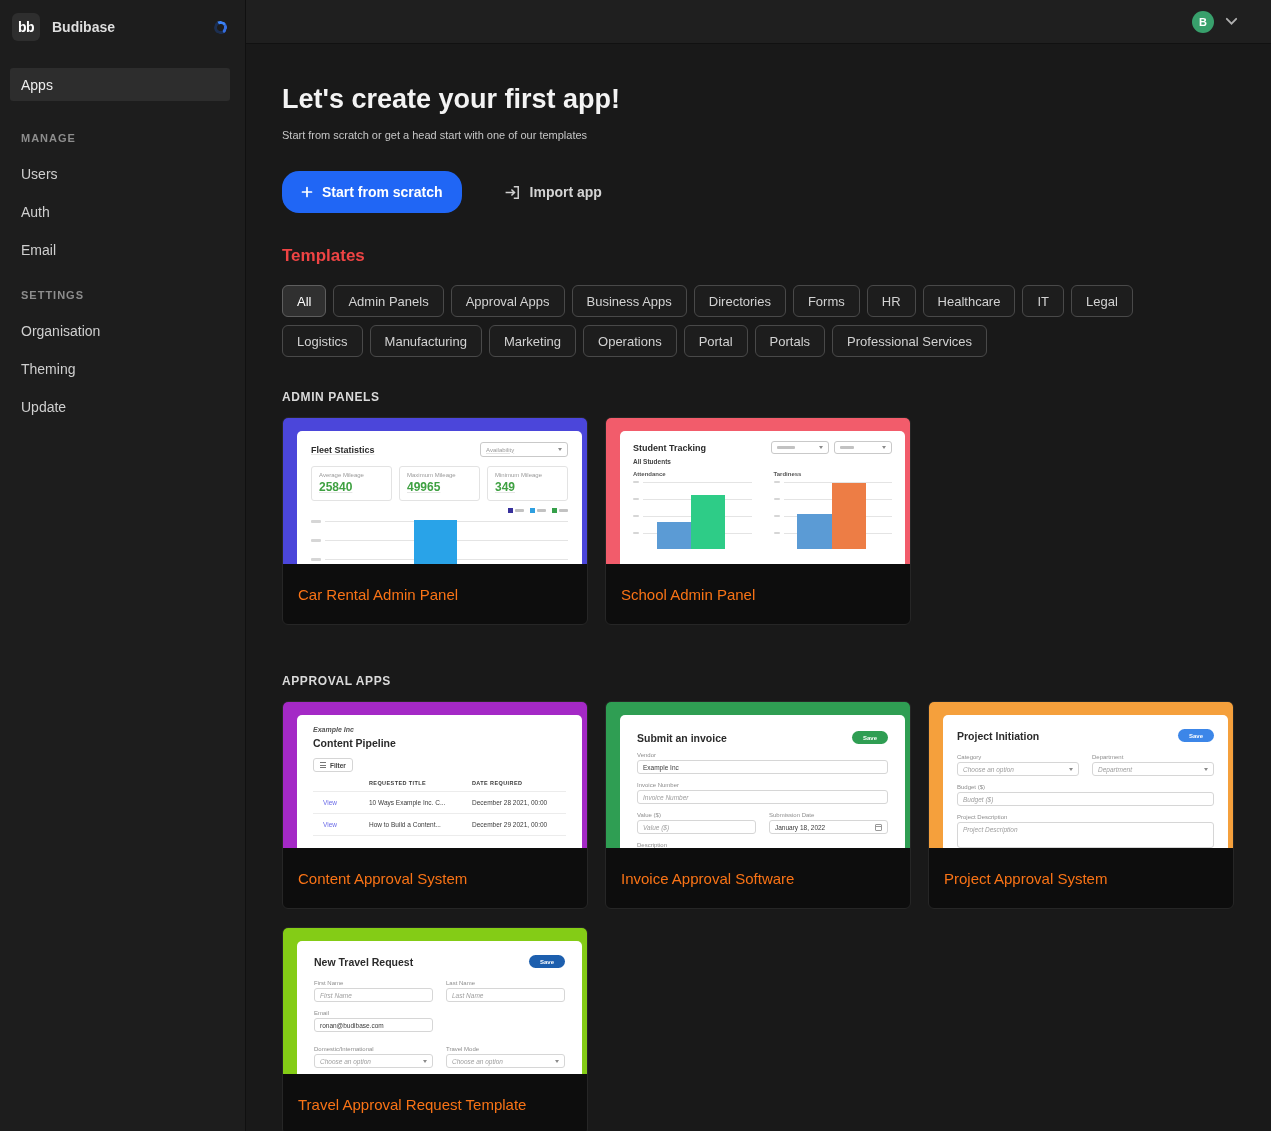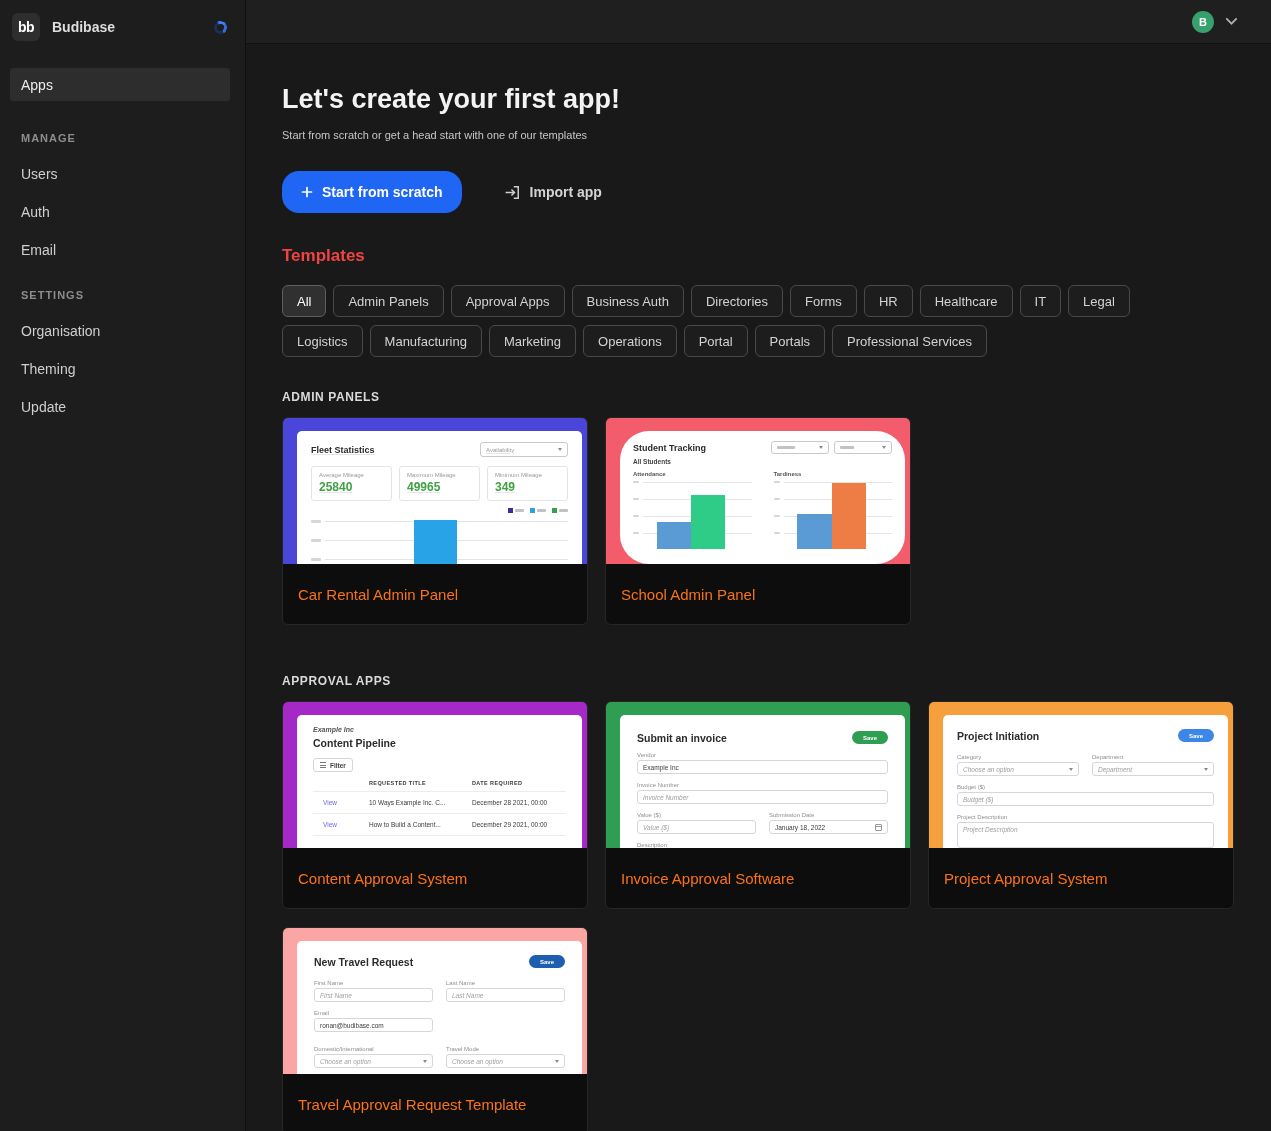--- a/index.html
+++ b/index.html
@@ -71,21 +71,21 @@
   .stat-value { font-size:12px; font-weight:bold; color:#3fa142; }
   .legend { display:flex; justify-content:flex-end; align-items:center; gap:6px; margin-top:7px; }
   .legend .item { display:flex; align-items:center; gap:2px; }
   .sq { width:5px; height:5px; display:inline-block; }
   .cr-chart { position:relative; margin-top:5px; height:60px; }
   .gridline { position:absolute; left:0; right:0; display:flex; align-items:center; gap:4px; }
   .gridline .line { flex:1; height:1px; background:#e4e4e4; }
   .tick { width:10px; height:3px; background:#d6d6d6; border-radius:1px; }
   .bar { position:absolute; bottom:0; }
   
-  .sc-mini { padding:10px 13px 0;border-radius:29px; }
+  .sc-mini { padding:10px 13px 0; }
   .sc-head { display:flex; justify-content:space-between; align-items:center; }
   .sc-title { font-size:9px; }
   .sc-sels { display:flex; gap:5px; }
   .sc-sub { font-size:6.5px; font-weight:bold; color:#444; margin-top:4px; }
   .sc-charts { display:flex; gap:22px; margin-top:6px; }
   .schart { flex:1; }
   .schart-title { font-size:6px; font-weight:bold; color:#555; margin-bottom:4px; }
   .sgrid { position:relative; height:68px; }
   .sgrid .gridline .tick { width:6px; height:2px; }
   
@@ -164,21 +164,21 @@
         <span>Import app</span>
       </button>
     </div>
 
     <h2 class="templates-heading">Templates</h2>
 
     <div class="chips">
       <div class="chip active">All</div>
       <div class="chip">Admin Panels</div>
       <div class="chip">Approval Apps</div>
-      <div class="chip">Business Auth</div>
+      <div class="chip">Business Apps</div>
       <div class="chip">Directories</div>
       <div class="chip">Forms</div>
       <div class="chip">HR</div>
       <div class="chip">Healthcare</div>
       <div class="chip">IT</div>
       <div class="chip">Legal</div>
       <div class="chip">Logistics</div>
       <div class="chip">Manufacturing</div>
       <div class="chip">Marketing</div>
       <div class="chip">Operations</div>
@@ -421,21 +421,21 @@
                 <span class="ph">Budget ($)</span>
               </div>
             <div class="f-label">Project Description</div>
             <div class="f-area"><span class="ph">Project Description</span></div>
           </div>
         </div>
         <div class="card-label">Project Approval System</div>
       </div>
 
       <div class="card">
-        <div class="thumb" style="background-color: #fca5a5;">
+        <div class="thumb" style="background-color: #84cc16;">
           <div class="mini tr-mini">
             <div class="form-head">
               <span class="mt form-title">New Travel Request</span>
               <span class="save-pill" style="background-color: rgb(29, 95, 174);">Save</span>
             </div>
             <div class="f-row" style="margin-top:4px;">
               <div class="f-col">
                 <div class="f-label">First Name</div>
                 <div class="f-input">
                     <span class="ph">First Name</span>

